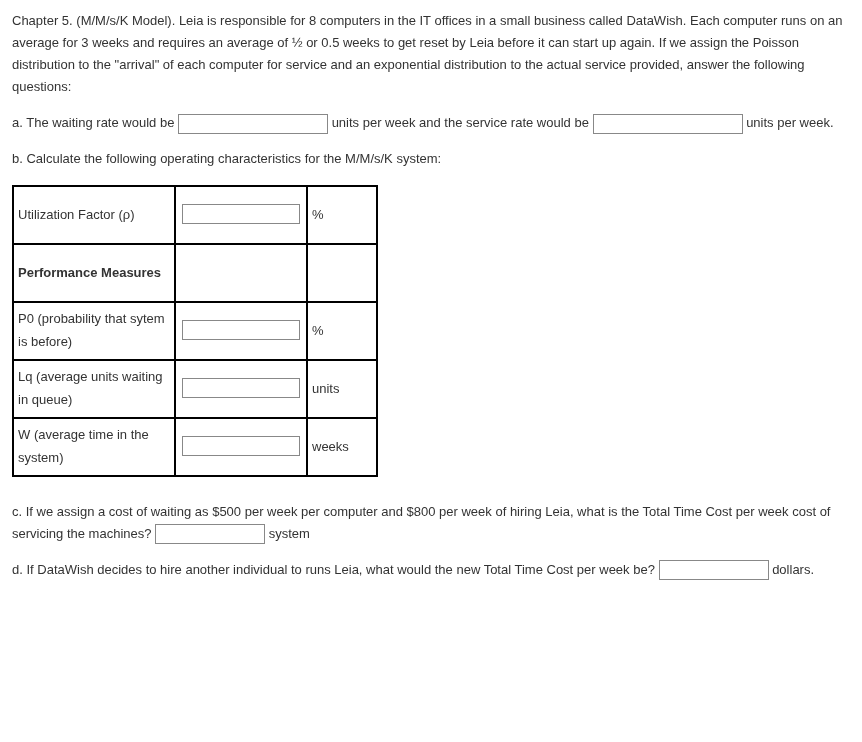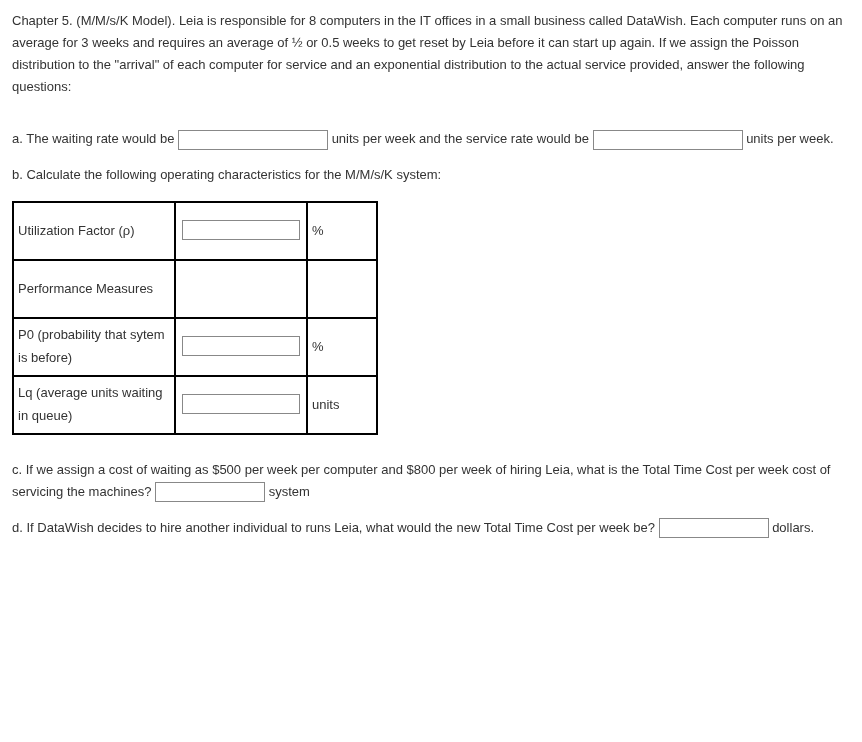--- a/index.html
+++ b/index.html
@@ -5,21 +5,21 @@
     * { margin: 0; padding: 0; box-sizing: border-box; }
     body {
       font-family: Arial, Helvetica, sans-serif;
       font-size: 13px;
       color: #333;
       background: #fff;
       padding: 10px 12px;
       width: 862px;
       line-height: 1.7;
     }
-    .intro { margin-bottom: 30px; }
+    .intro { margin-bottom: 14px; }
     .qline { margin-bottom: 14px; }
     .input-small {
       border: 1px solid #888;
       height: 20px;
       width: 150px;
       vertical-align: middle;
       font-size: 13px;
       padding: 0 2px;
     }
     .input-tiny {
@@ -45,21 +45,21 @@
     table.opchar td.label { width: 162px; }
     table.opchar td.inputcell { width: 132px; text-align: center; }
     table.opchar td.unitcell { width: 70px; padding-left: 4px; }
     table.opchar input {
       border: 1px solid #888;
       height: 20px;
       width: 118px;
       font-size: 13px;
       padding: 0 2px;
     }
-    .bold { font-weight: normal; }
+    .bold { font-weight: bold; }
   </style>
 </head>
 <body>
 
 <div class="intro">Chapter 5. (M/M/s/K Model). Leia is responsible for 8 computers in the IT offices in a small business called DataWish. Each computer runs on an average for 3 weeks and requires an average of ½ or 0.5 weeks to get reset by Leia before it can start up again. If we assign the Poisson distribution to the "arrival" of each computer for service and an exponential distribution to the actual service provided, answer the following questions:</div>
 
 <div class="qline">
   <span>a. The waiting rate would be</span>
   <input type="text" class="input-small" style="">
   <span>units per week and the service rate would be</span>
@@ -84,20 +84,25 @@
       <tr>
         <td class="label">P0 (probability that sytem is before)</td>
         <td class="inputcell"><input type="text" style=""></td>
         <td class="unitcell">%</td>
       </tr>
       <tr>
         <td class="label">Lq (average units waiting in queue)</td>
         <td class="inputcell"><input type="text" style=""></td>
         <td class="unitcell">units</td>
       </tr>
+      <tr>
+        <td class="label">W (average time in the system)</td>
+        <td class="inputcell"><input type="text" style=""></td>
+        <td class="unitcell">weeks</td>
+      </tr>
     </tbody>
 </table>
 
 <div class="qline">
   <span>c. If we assign a cost of waiting as $500 per week per computer and $800 per week of hiring Leia, what is the Total Time Cost per week cost of servicing the machines?</span>
   <input type="text" class="input-tiny" style="">
   <span>system</span>
 </div>
 
 <div class="qline">

